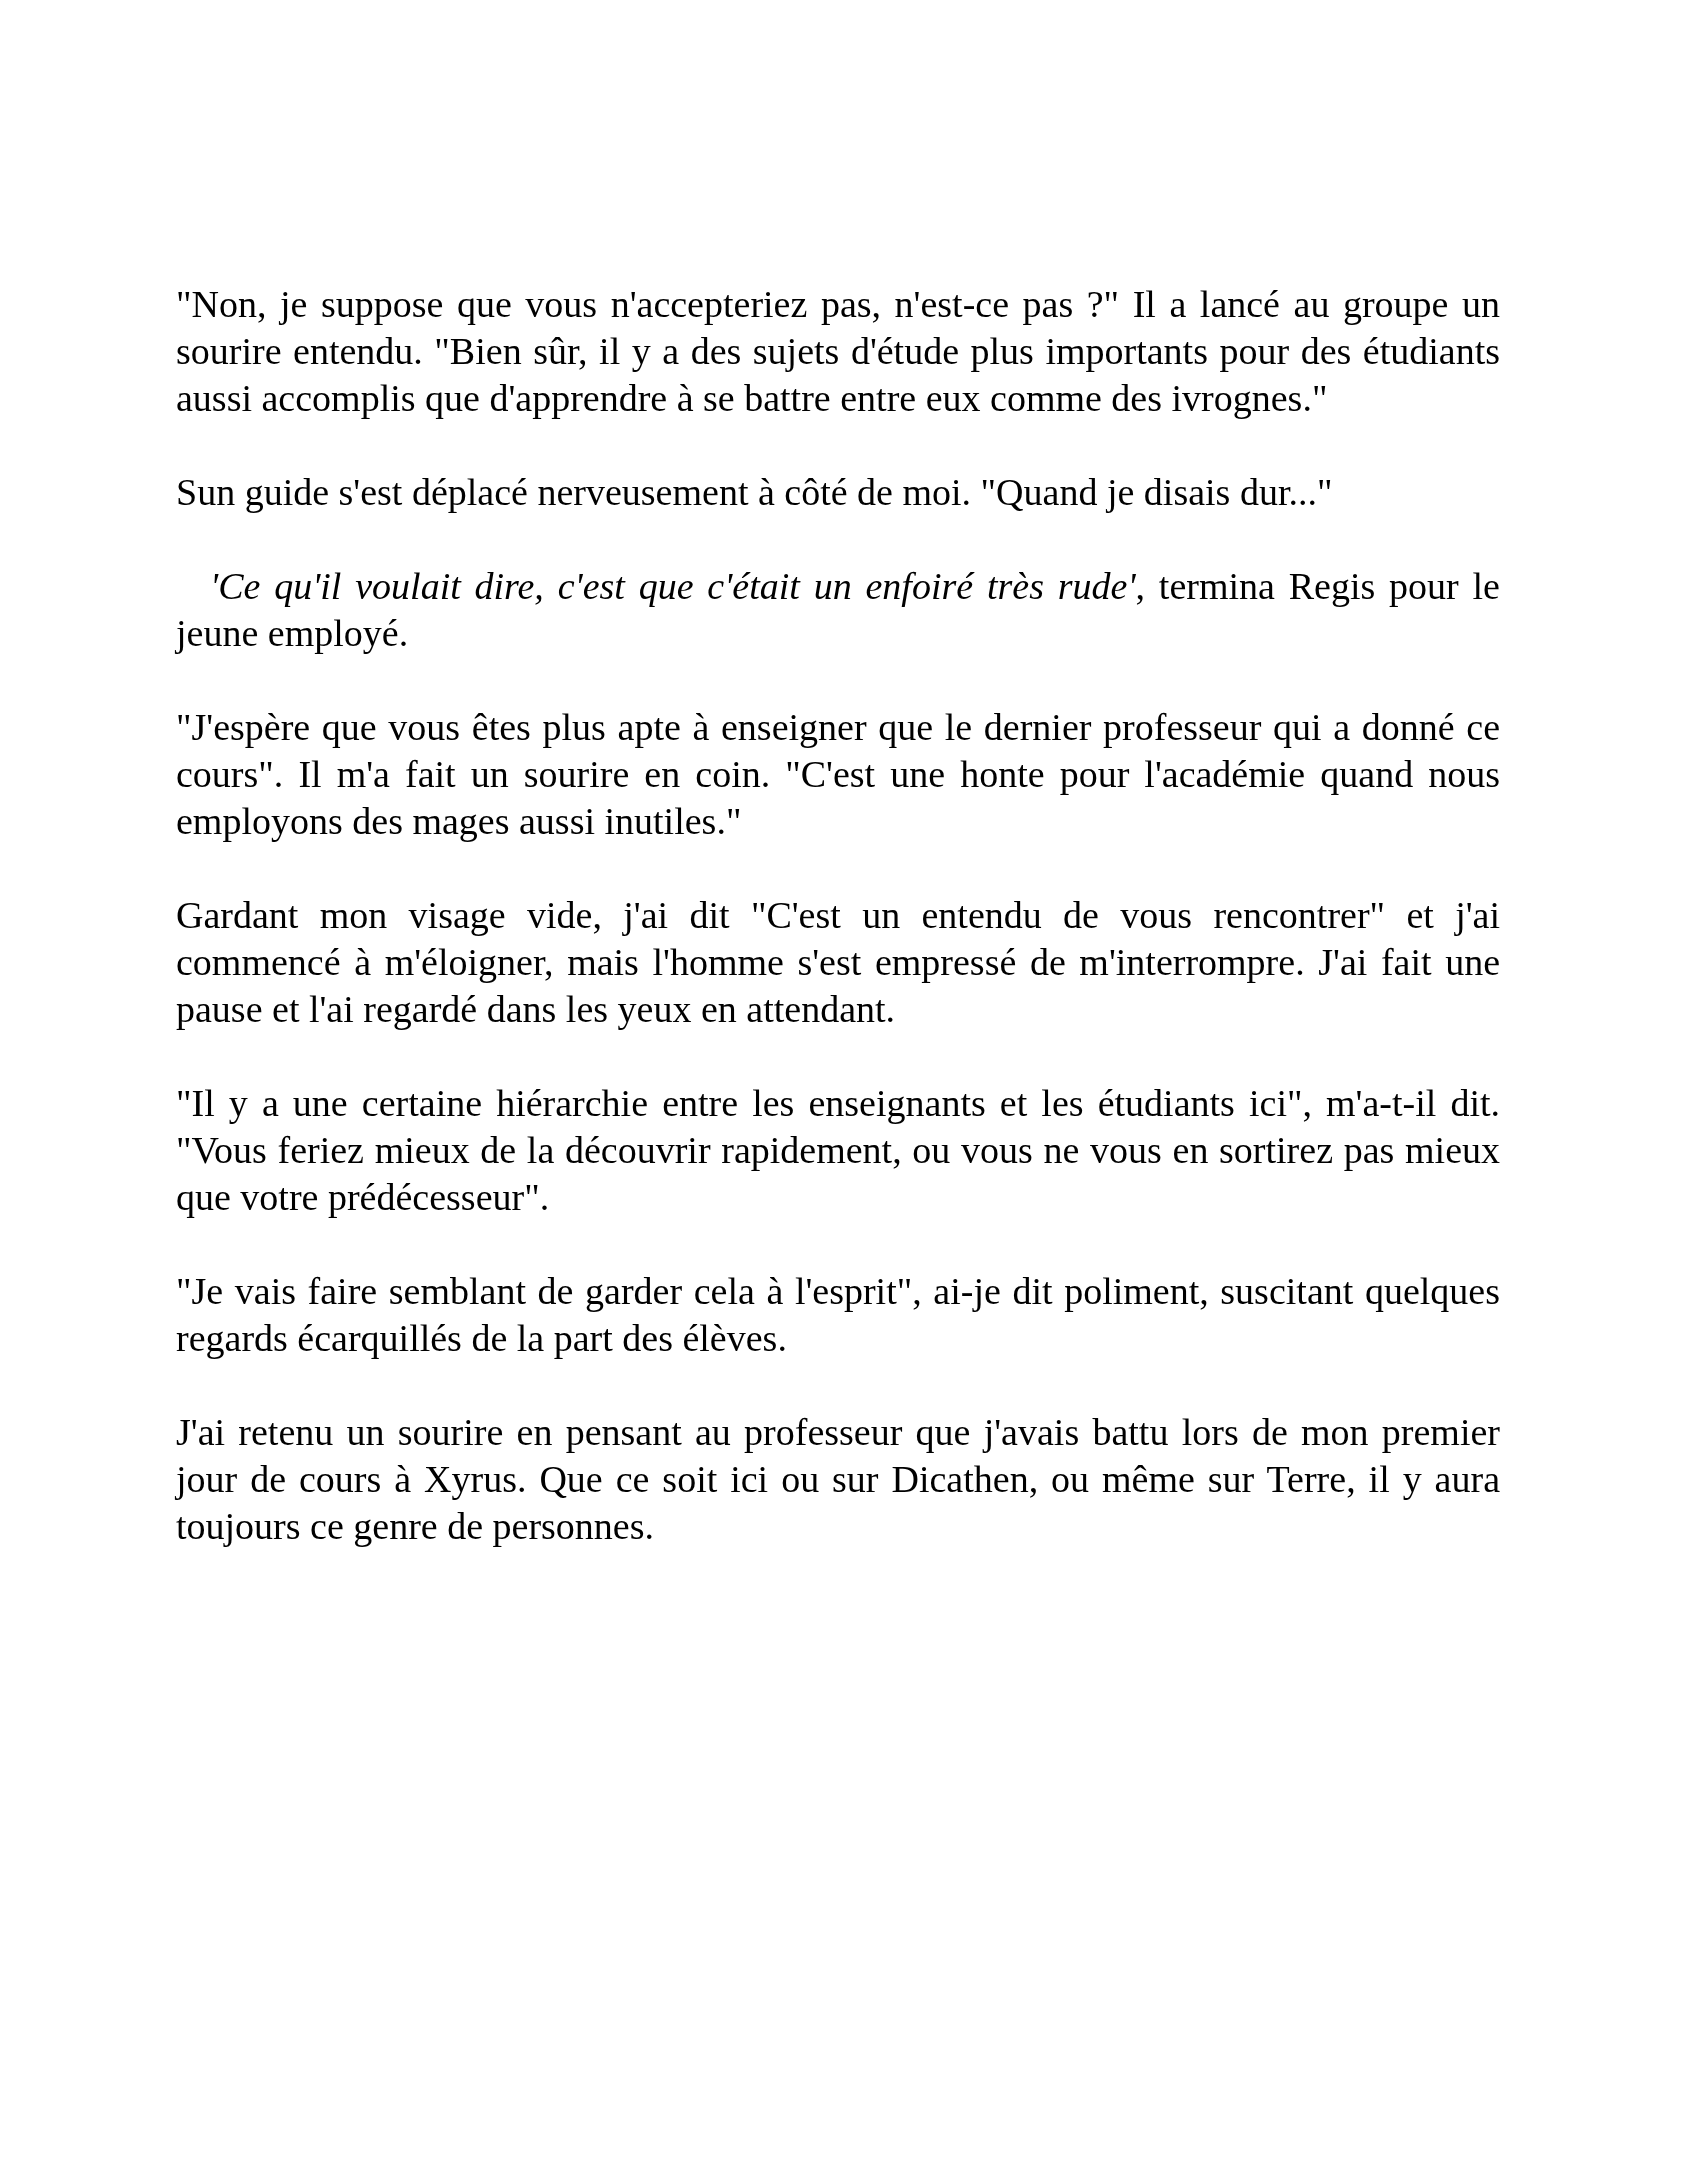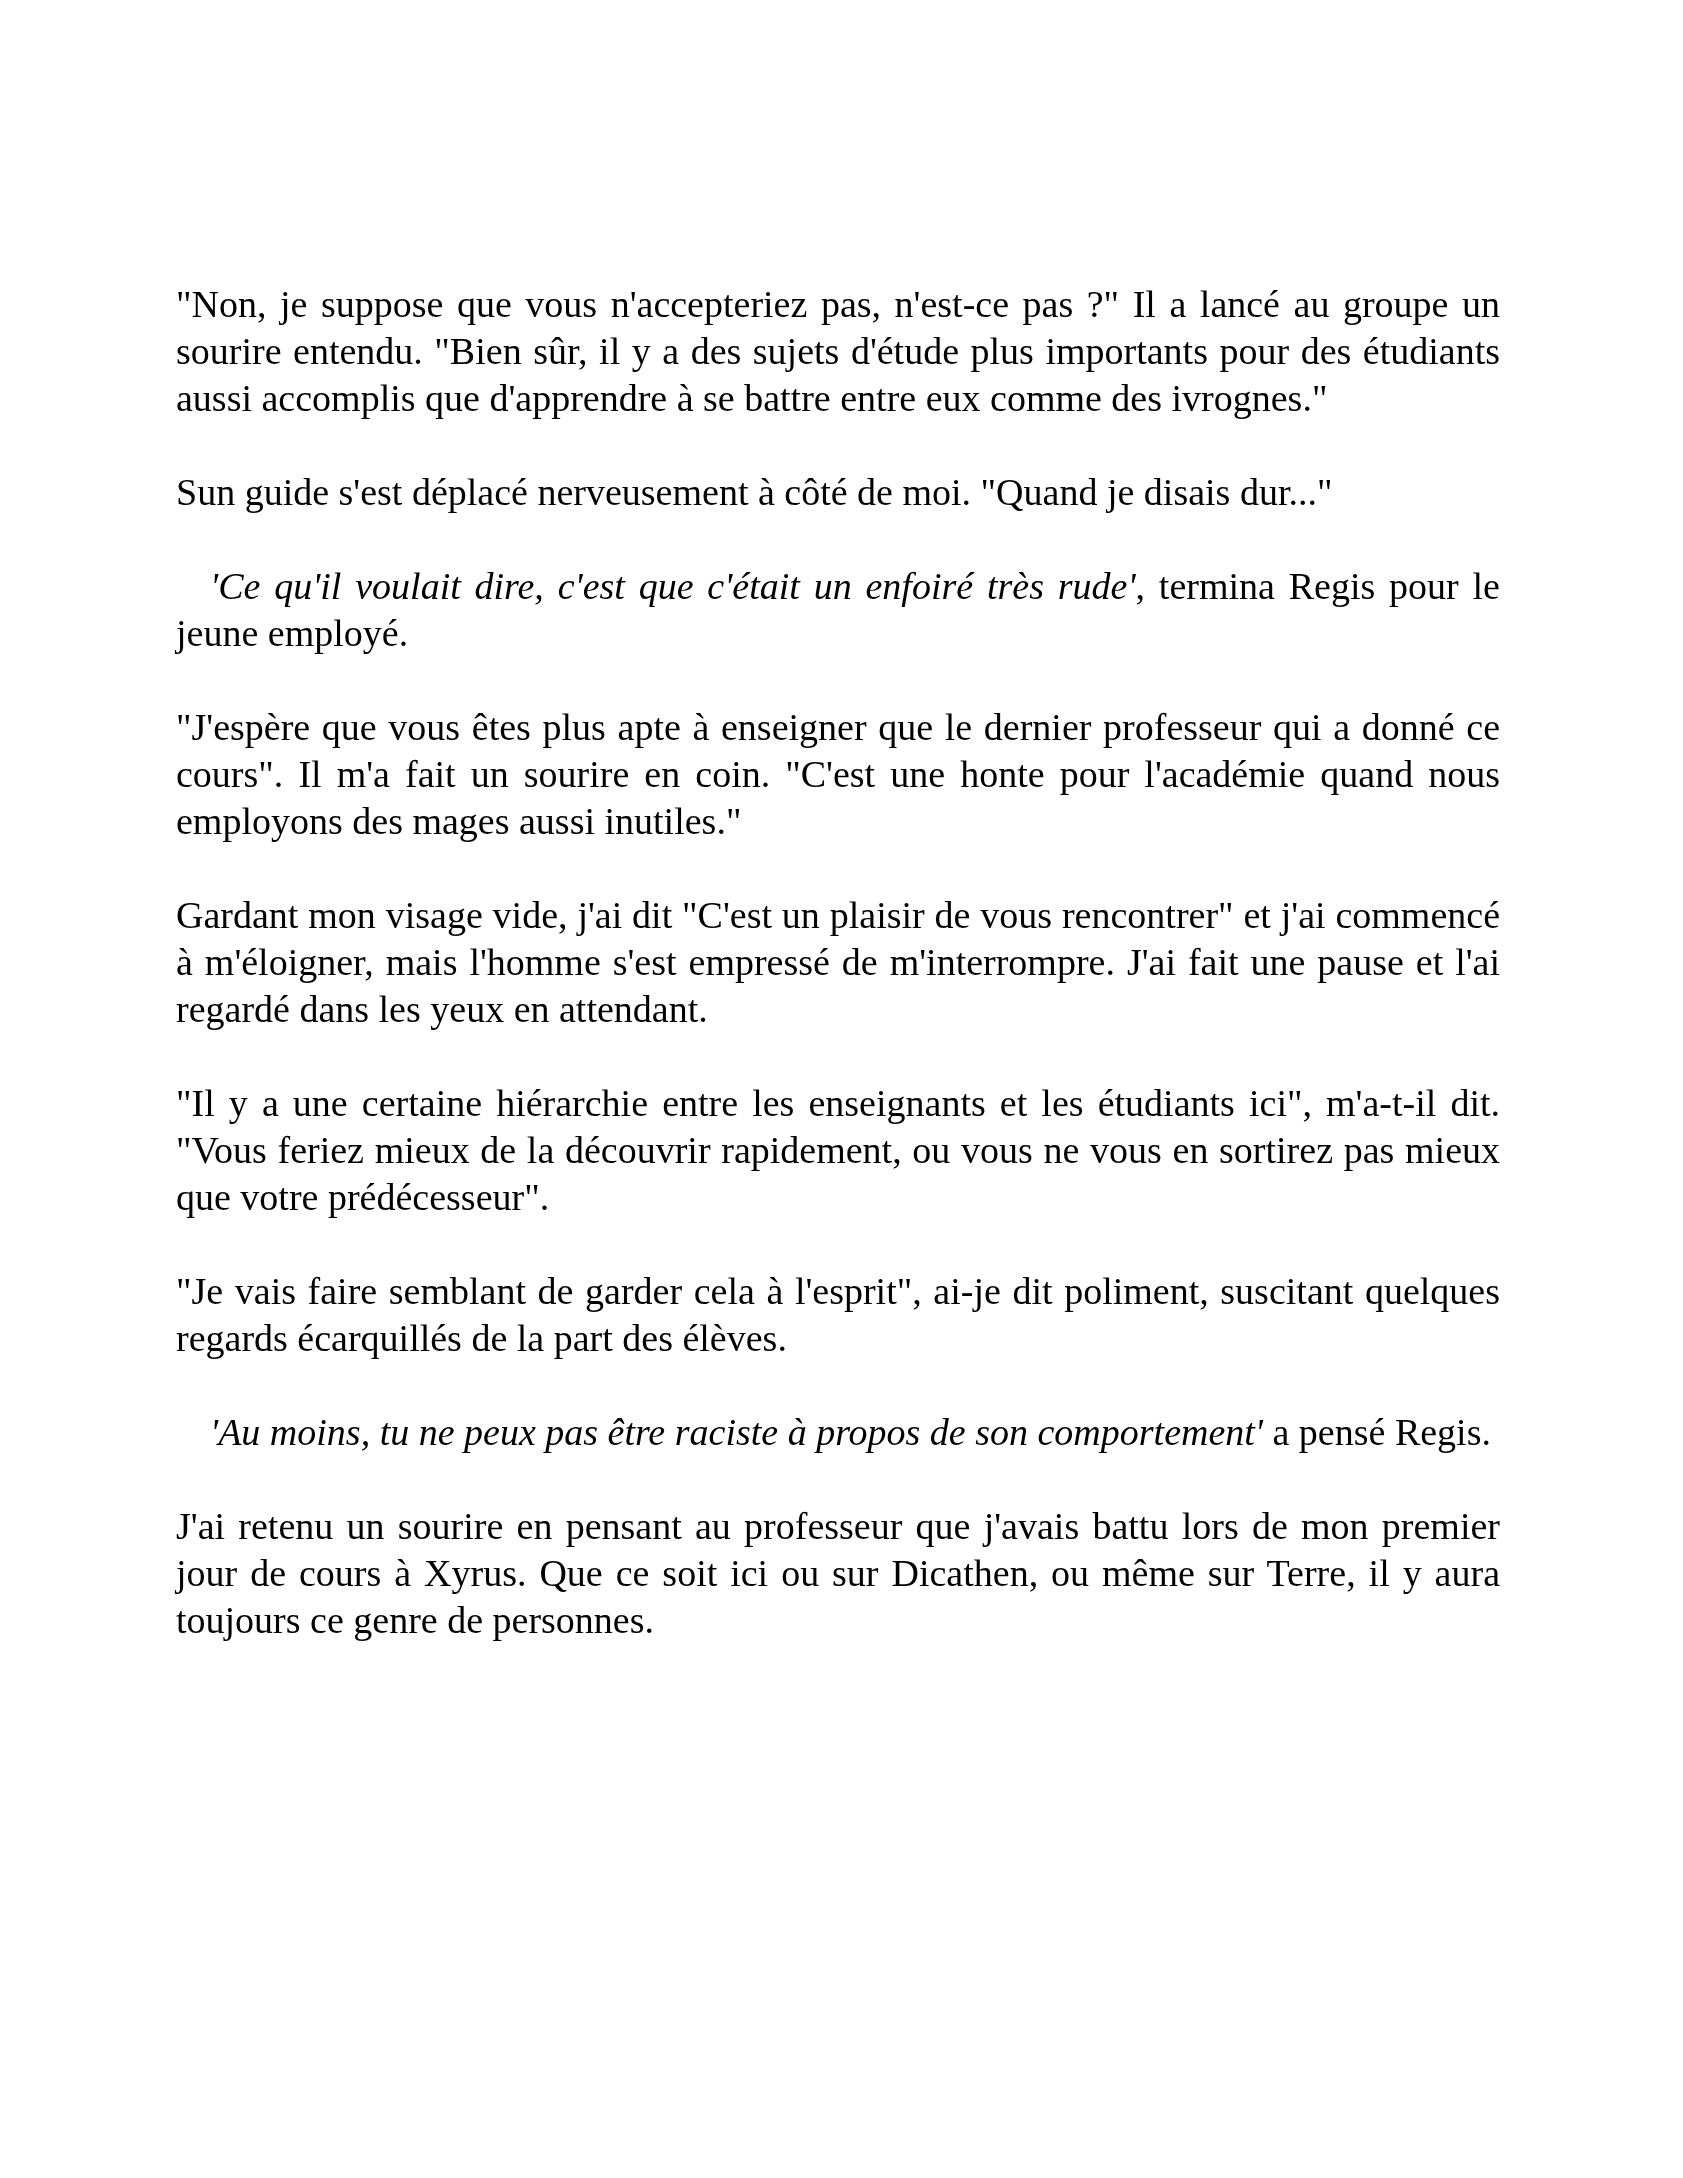--- a/index.html
+++ b/index.html
@@ -39,20 +39,19 @@
 </style>
 </head>
 <body>
 
 <div class="page">
   <div class="doc-body">
       <p><span>"Non, je suppose que vous n'accepteriez pas, n'est-ce pas ?" Il a lancé au groupe un sourire entendu. "Bien sûr, il y a des sujets d'étude plus importants pour des étudiants aussi accomplis que d'apprendre à se battre entre eux comme des ivrognes."</span></p>
       <p><span>Sun guide s'est déplacé nerveusement à côté de moi. "Quand je disais dur..."</span></p>
       <p><span class="italic">'Ce qu'il voulait dire, c'est que c'était un enfoiré très rude'</span><span>, termina Regis pour le jeune employé.</span></p>
       <p><span>"J'espère que vous êtes plus apte à enseigner que le dernier professeur qui a donné ce cours". Il m'a fait un sourire en coin. "C'est une honte pour l'académie quand nous employons des mages aussi inutiles."</span></p>
-      <p><span>Gardant mon visage vide, j'ai dit "C'est un plaisir de vous rencontrer" et j'ai commencé à m'éloigner, mais l'homme s'est empressé de m'interrompre. J'ai fait une pause et l'ai regardé dans les yeux en attendant.</span></p>
+      <p><span>Gardant mon visage vide, j'ai dit "C'est un entendu de vous rencontrer" et j'ai commencé à m'éloigner, mais l'homme s'est empressé de m'interrompre. J'ai fait une pause et l'ai regardé dans les yeux en attendant.</span></p>
       <p><span>"Il y a une certaine hiérarchie entre les enseignants et les étudiants ici", m'a-t-il dit. "Vous feriez mieux de la découvrir rapidement, ou vous ne vous en sortirez pas mieux que votre prédécesseur".</span></p>
       <p><span>"Je vais faire semblant de garder cela à l'esprit", ai-je dit poliment, suscitant quelques regards écarquillés de la part des élèves.</span></p>
-      <p><span class="italic">'Au moins, tu ne peux pas être raciste à propos de son comportement'</span><span> a pensé Regis.</span></p>
       <p><span>J'ai retenu un sourire en pensant au professeur que j'avais battu lors de mon premier jour de cours à Xyrus. Que ce soit ici ou sur Dicathen, ou même sur Terre, il y aura toujours ce genre de personnes.</span></p>
     </div>
 </div>
 
 
 </body></html>

